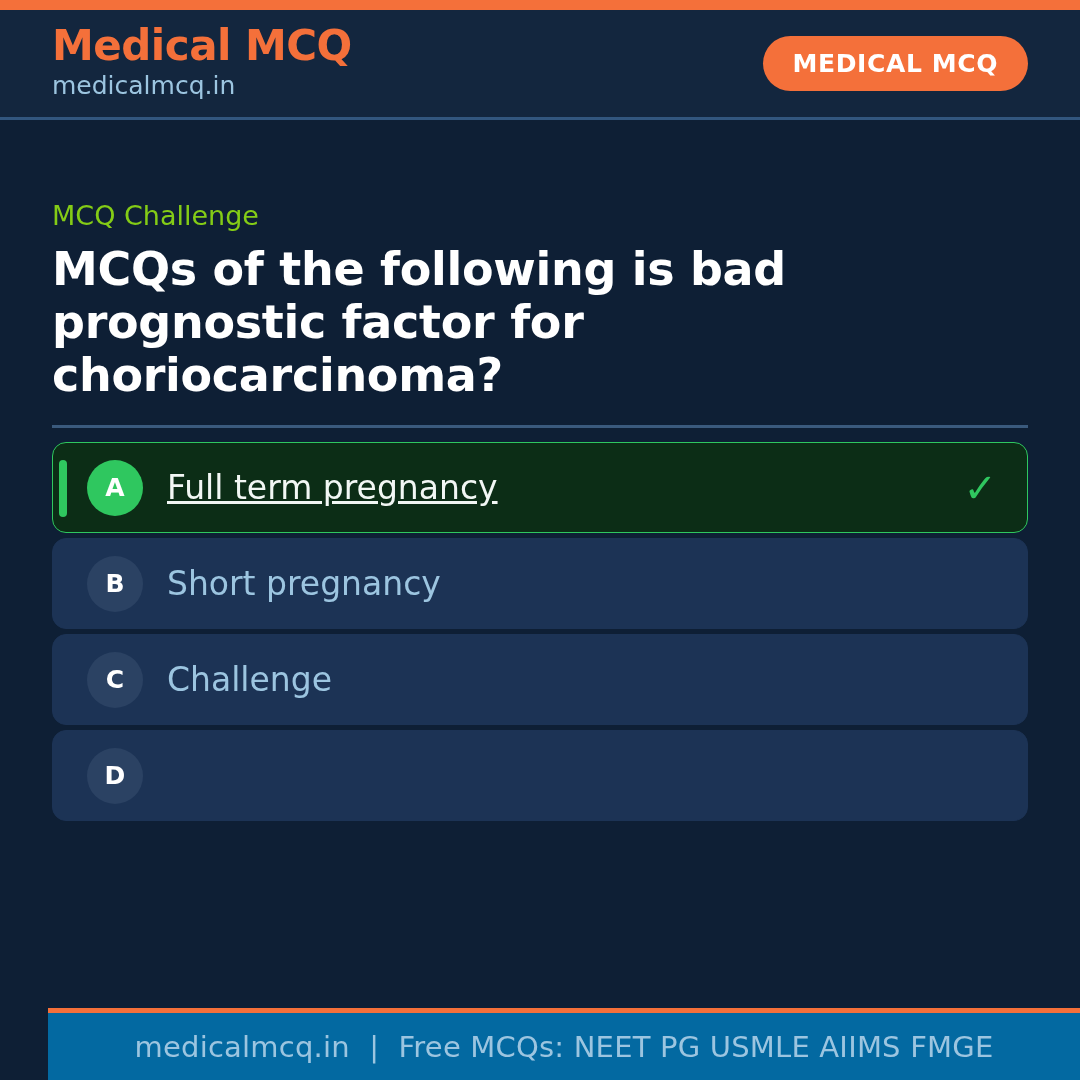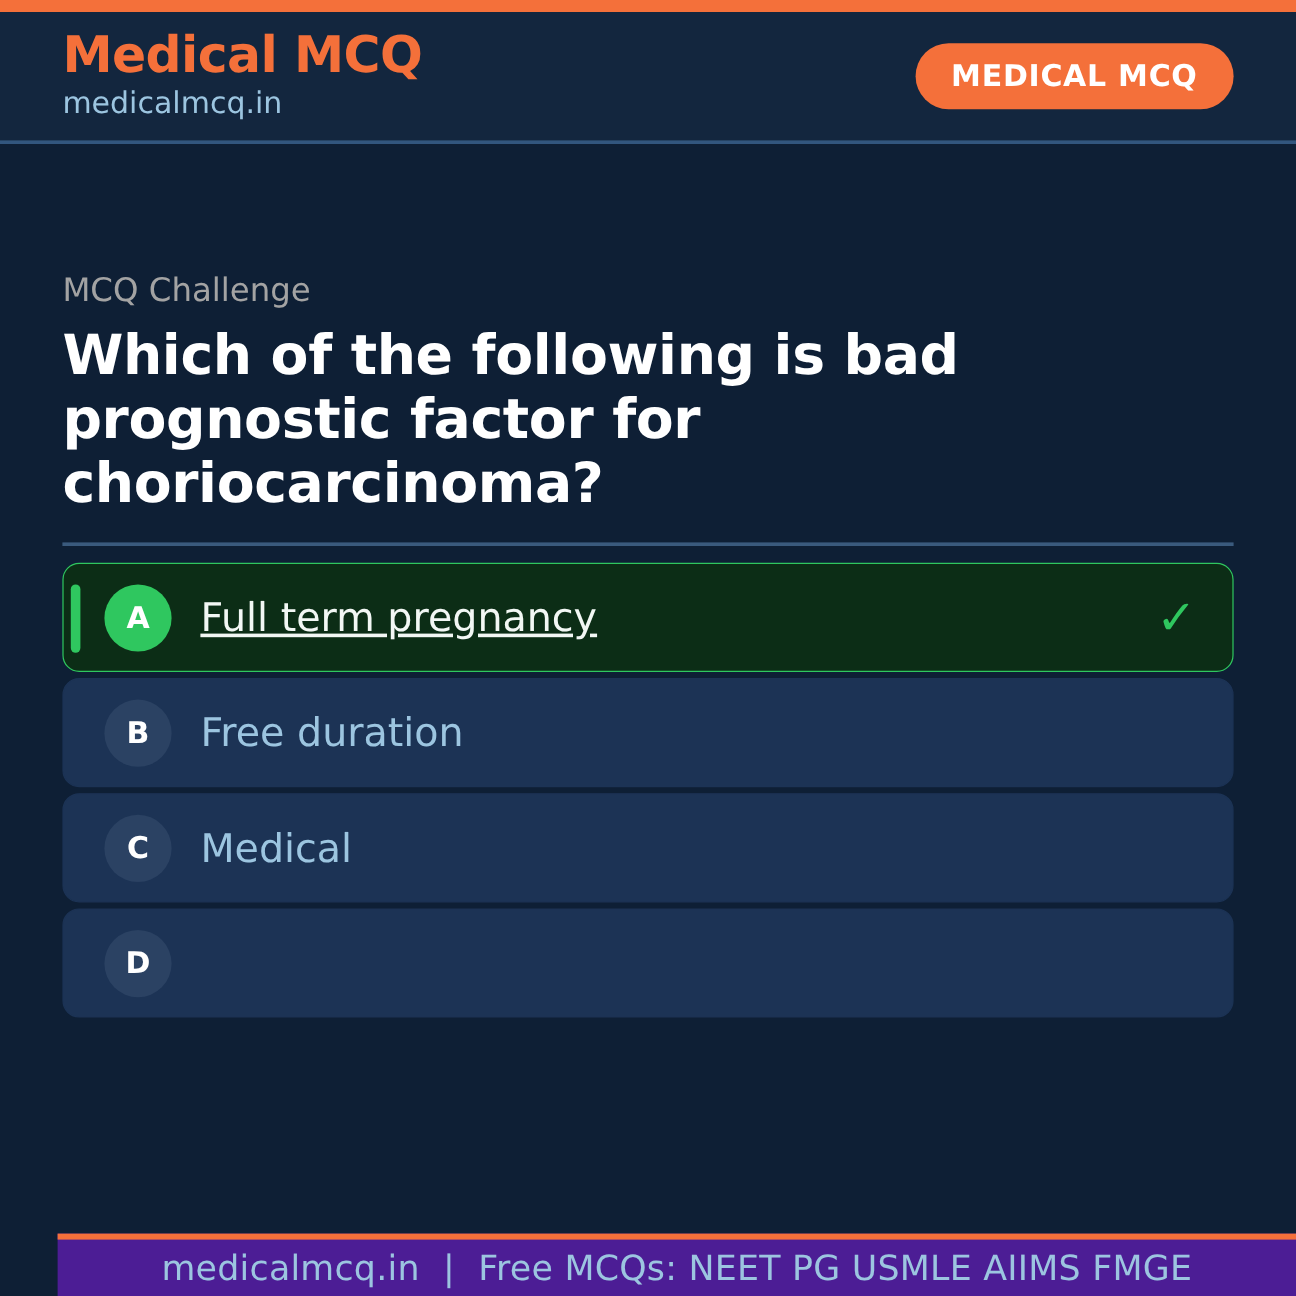--- a/index.html
+++ b/index.html
@@ -65,22 +65,22 @@
   .body {
     flex:1 1 auto;
     position:relative;
     padding:0 52px;
     display:flex;
     flex-direction:column;
   }
 
   .kicker {
     font-size:27px;
-    color:#a3a3a3;
-    margin-top:107px;
+    color:#84cc16;
+    margin-top:80px;
     line-height:1.2;
   }
 
   .question {
     font-size:46px;
     font-weight:bold;
     color:#FFFFFF;
     line-height:1.15;
     margin-top:11px;
     letter-spacing:-0.3px;
@@ -151,22 +151,22 @@
     font-size:40px;
     color:#2FC75F;
     line-height:1;
     display:none;
   }
   .option.correct .check-icon { display:block; }
 
   
   .footer {
     flex:0 0 auto;
-    height:52px;
-    background:#4c1d95;
+    height:72px;
+    background:#0369a1;
     border-top:5px solid #F4703A;
     display:flex;
     align-items:center;
     justify-content:center;
     margin-left:48px;
   }
   .footer-text {
     font-size:29px;
     color:#9CC5E0;
     white-space:nowrap;
@@ -186,44 +186,44 @@
       <div class="brand-title">Medical MCQ</div>
       <div class="brand-sub">medicalmcq.in</div>
     </div>
     <div class="header-badge">MEDICAL MCQ</div>
   </div>
 
   <div class="body">
 
     <div class="kicker">MCQ Challenge</div>
 
-    <div class="question">Which of the following is bad prognostic factor for choriocarcinoma?</div>
+    <div class="question">MCQs of the following is bad prognostic factor for choriocarcinoma?</div>
 
     <div class="divider"></div>
 
     <div class="options">
 
       <div class="option correct">
         <span class="accent-bar"></span>
         <span class="opt-badge">A</span>
         <span class="opt-text">Full term pregnancy</span>
         <span class="check-icon">✓</span>
       </div>
 
       <div class="option">
 
         <span class="opt-badge">B</span>
-        <span class="opt-text">Free duration</span>
+        <span class="opt-text">Short pregnancy</span>
 
       </div>
 
       <div class="option">
 
         <span class="opt-badge">C</span>
-        <span class="opt-text">Medical</span>
+        <span class="opt-text">Challenge</span>
 
       </div>
 
       <div class="option">
 
         <span class="opt-badge">D</span>
 
       </div>
 
     </div>

